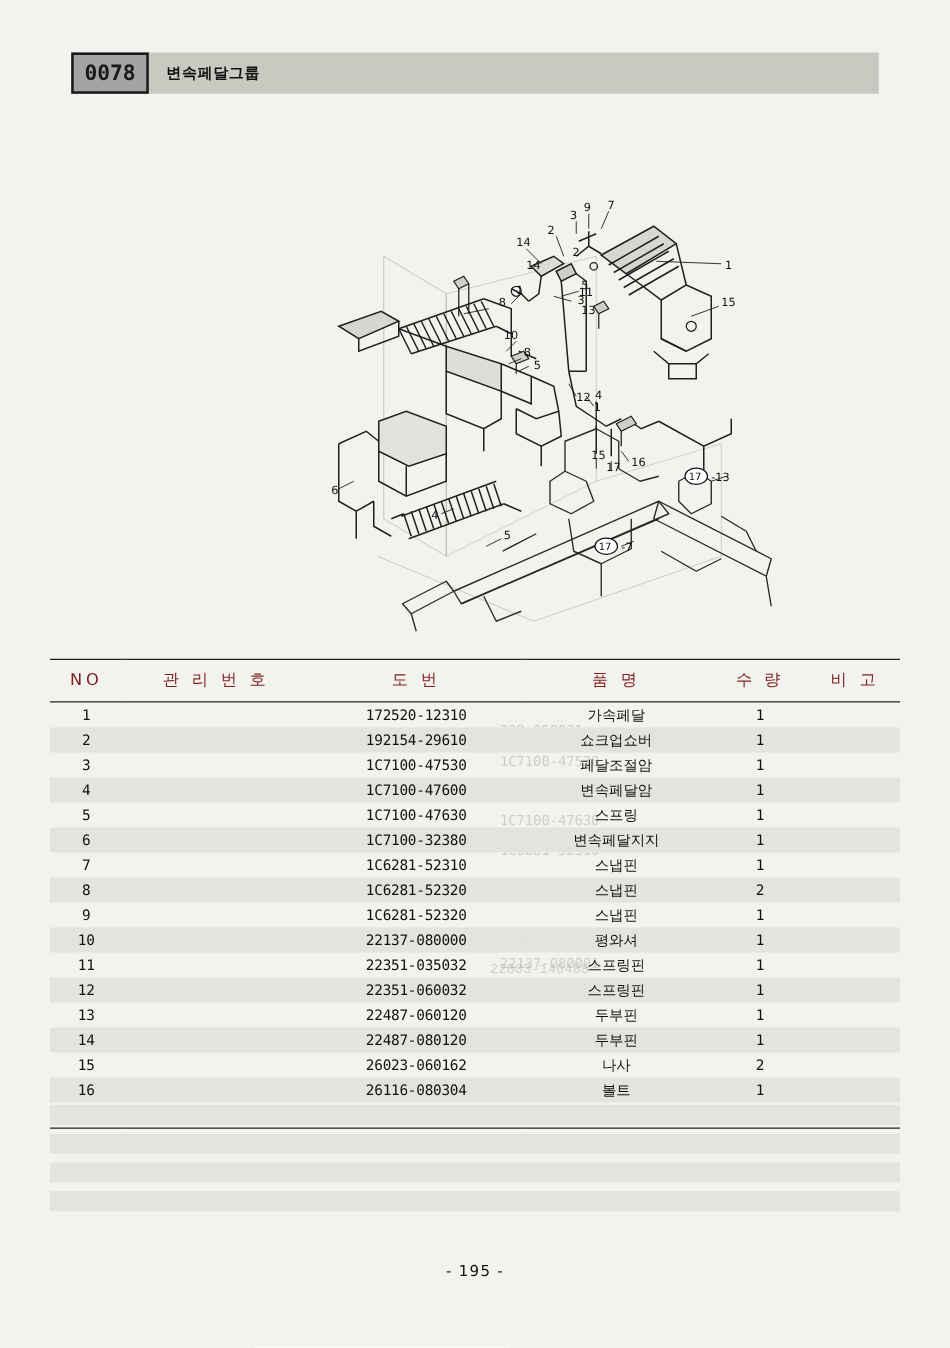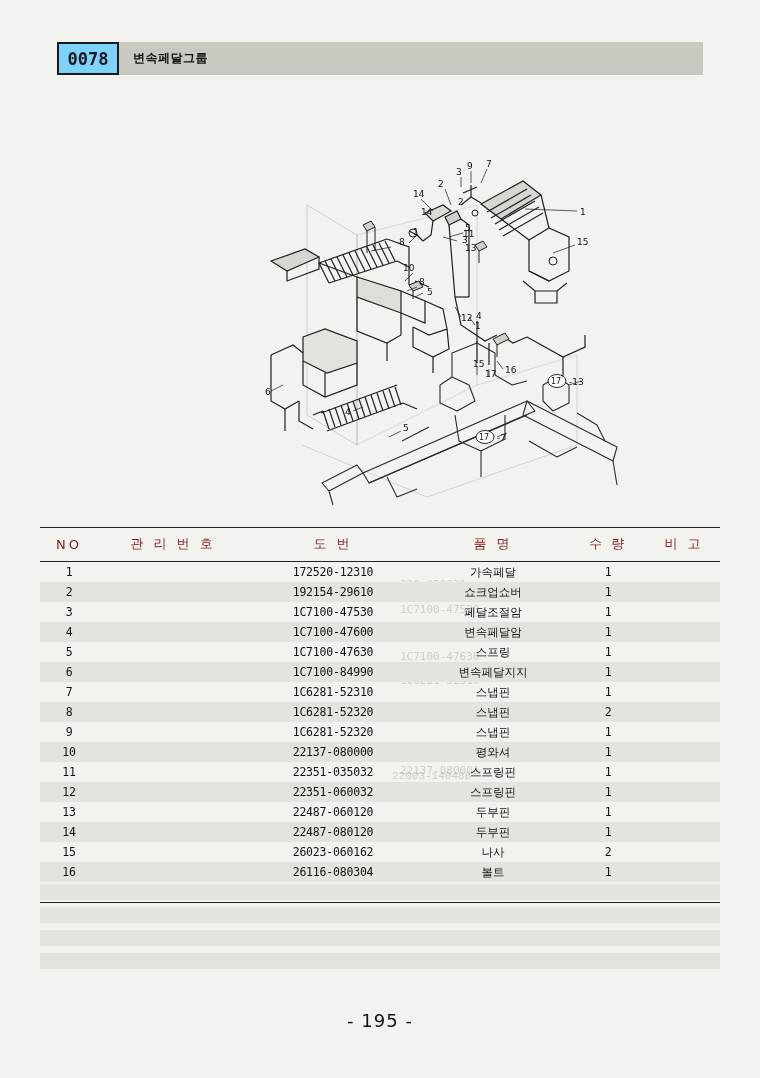--- a/index.html
+++ b/index.html
@@ -27,21 +27,21 @@
     top: 42px;
     width: 646px;
     height: 33px;
     background: #c9c9c2;
     display: flex;
     align-items: center;
   }
   .header-code {
     width: 62px;
     height: 33px;
-    background: #7dd3fc;
+    background: #a3a3a3;
     border: 2px solid #1a1a1a;
     box-sizing: border-box;
     display: flex;
     align-items: center;
     justify-content: center;
     font-family: "DejaVu Sans Mono", monospace;
     font-weight: bold;
     font-size: 17px;
     letter-spacing: 0px;
   }
@@ -121,21 +121,21 @@
     margin-bottom: 7px;
   }
 
   
   .footer {
     position: absolute;
     left: 0;
     top: 1010px;
     width: 760px;
     text-align: center;
-    font-size: 18px;
+    font-size: 12px;
     color: #111;
     letter-spacing: 1px;
   }
   
   .ghost {
     position: absolute;
     color: rgba(120,125,115,0.30);
     font-family: "DejaVu Sans Mono", monospace;
     font-size: 11px;
     letter-spacing: 0px;
@@ -391,21 +391,21 @@
             <td class="col-no mono">5</td>
             <td class="col-mgmt mono"></td>
             <td class="col-dwg mono">1C7100-47630</td>
             <td class="col-name">스프링</td>
             <td class="col-qty mono">1</td>
             <td class="col-note"></td>
           </tr>
           <tr class="alt">
             <td class="col-no mono">6</td>
             <td class="col-mgmt mono"></td>
-            <td class="col-dwg mono">1C7100-84990</td>
+            <td class="col-dwg mono">1C7100-32380</td>
             <td class="col-name">변속페달지지</td>
             <td class="col-qty mono">1</td>
             <td class="col-note"></td>
           </tr>
           <tr>
             <td class="col-no mono">7</td>
             <td class="col-mgmt mono"></td>
             <td class="col-dwg mono">1C6281-52310</td>
             <td class="col-name">스냅핀</td>
             <td class="col-qty mono">1</td>

